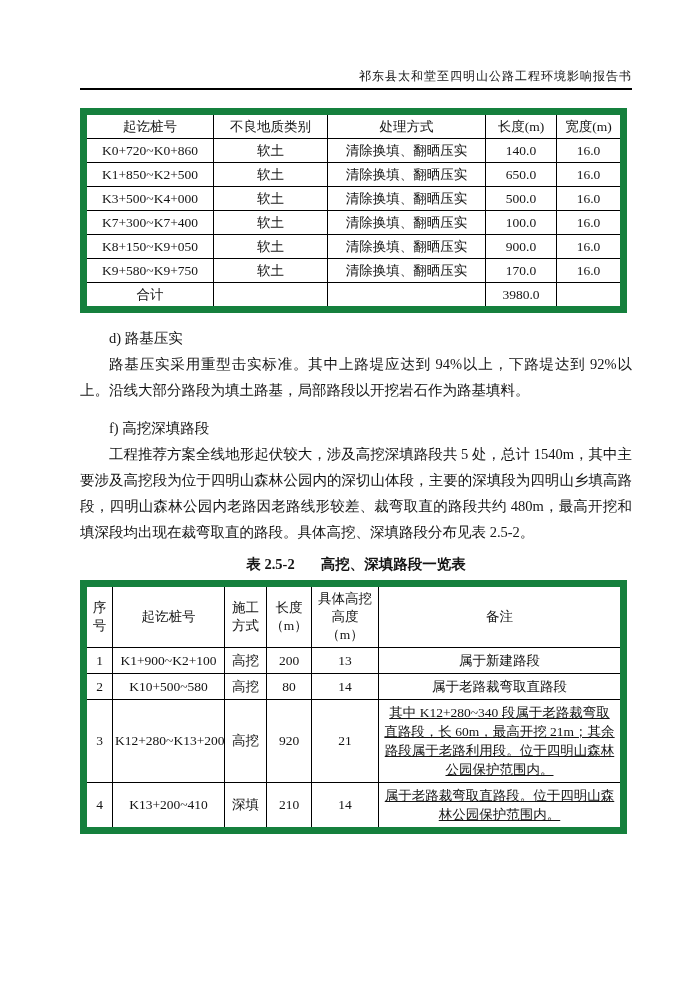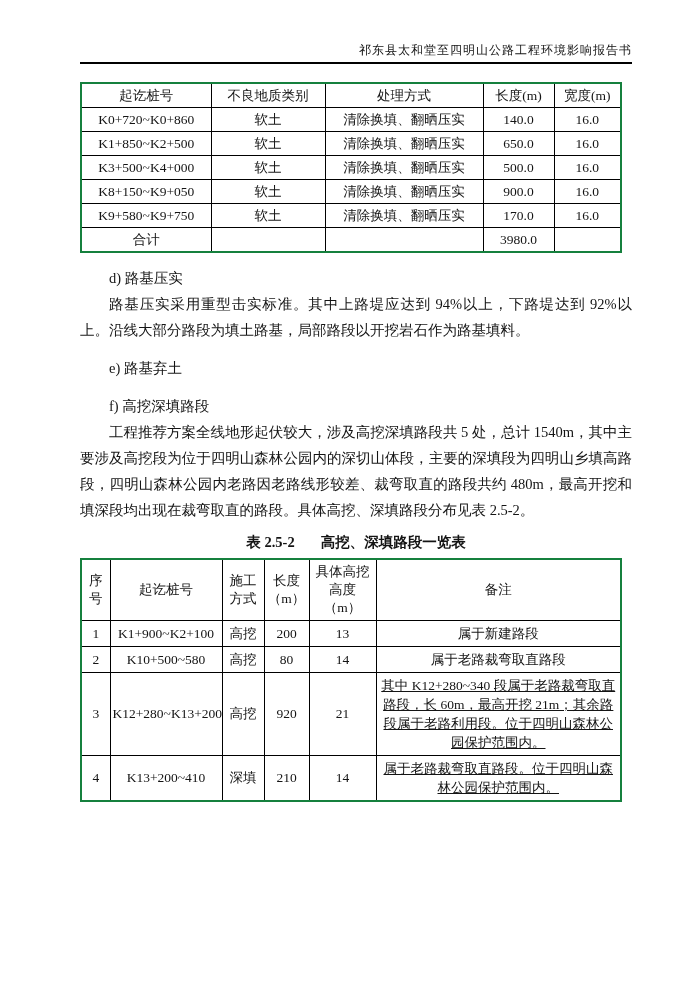--- a/index.html
+++ b/index.html
@@ -5,32 +5,32 @@
   html,body{margin:0;padding:0;}
   body{
     width:700px;height:990px;background:#ffffff;
     font-family:"Liberation Serif","DejaVu Serif",serif;
     color:#141414;
     -webkit-font-smoothing:antialiased;
   }
   .page{
     position:relative;box-sizing:border-box;
     width:700px;height:990px;
-    padding:42px 68px 0 80px;
+    padding:68px 68px 0 80px;
     background:#ffffff;
   }
   
   .running-header{
     width:552px;text-align:right;
     font-size:12px;letter-spacing:1px;line-height:16px;
     padding-bottom:4px;border-bottom:2px solid #000;
   }
   
   table{border-collapse:collapse;table-layout:fixed;}
-  .doc-table{width:540px;border:2px solid #15803d;}
+  .doc-table{width:540px;border:7px solid #15803d;}
   .doc-table th,.doc-table td{
     border:1px solid #000;
     font-weight:normal;
     text-align:center;vertical-align:middle;
     font-size:13.5px;
     padding:0 2px;
     overflow:hidden;
   }
   
   .t1{margin-top:18px;}
@@ -110,20 +110,27 @@
         <td>16.0</td>
       </tr>
       <tr>
         <td>K3+500~K4+000</td>
         <td>软土</td>
         <td>清除换填、翻晒压实</td>
         <td>500.0</td>
         <td>16.0</td>
       </tr>
       <tr>
+        <td>K7+300~K7+400</td>
+        <td>软土</td>
+        <td>清除换填、翻晒压实</td>
+        <td>100.0</td>
+        <td>16.0</td>
+      </tr>
+      <tr>
         <td>K8+150~K9+050</td>
         <td>软土</td>
         <td>清除换填、翻晒压实</td>
         <td>900.0</td>
         <td>16.0</td>
       </tr>
       <tr>
         <td>K9+580~K9+750</td>
         <td>软土</td>
         <td>清除换填、翻晒压实</td>
@@ -136,21 +143,20 @@
         <td></td>
         <td>3980.0</td>
         <td></td>
       </tr>
     </tbody>
   </table>
 
   <p class="section-heading">d) 路基压实</p>
   <p class="section-body">路基压实采用重型击实标准。其中上路堤应达到 94%以上，下路堤达到 92%以上。沿线大部分路段为填土路基，局部路段以开挖岩石作为路基填料。</p>
 
-  <p class="section-heading">e) 路基弃土</p>
 
   <p class="section-heading">f) 高挖深填路段</p>
   <p class="section-body">工程推荐方案全线地形起伏较大，涉及高挖深填路段共 5 处，总计 1540m，其中主要涉及高挖段为位于四明山森林公园内的深切山体段，主要的深填段为四明山乡填高路段，四明山森林公园内老路因老路线形较差、裁弯取直的路段共约 480m，最高开挖和填深段均出现在裁弯取直的路段。具体高挖、深填路段分布见表 2.5-2。</p>
 
   <div class="table-caption">
     <span class="cap-label">表 2.5-2</span><span>高挖、深填路段一览表</span>
   </div>
 
   <table class="doc-table t2">
     <colgroup>

